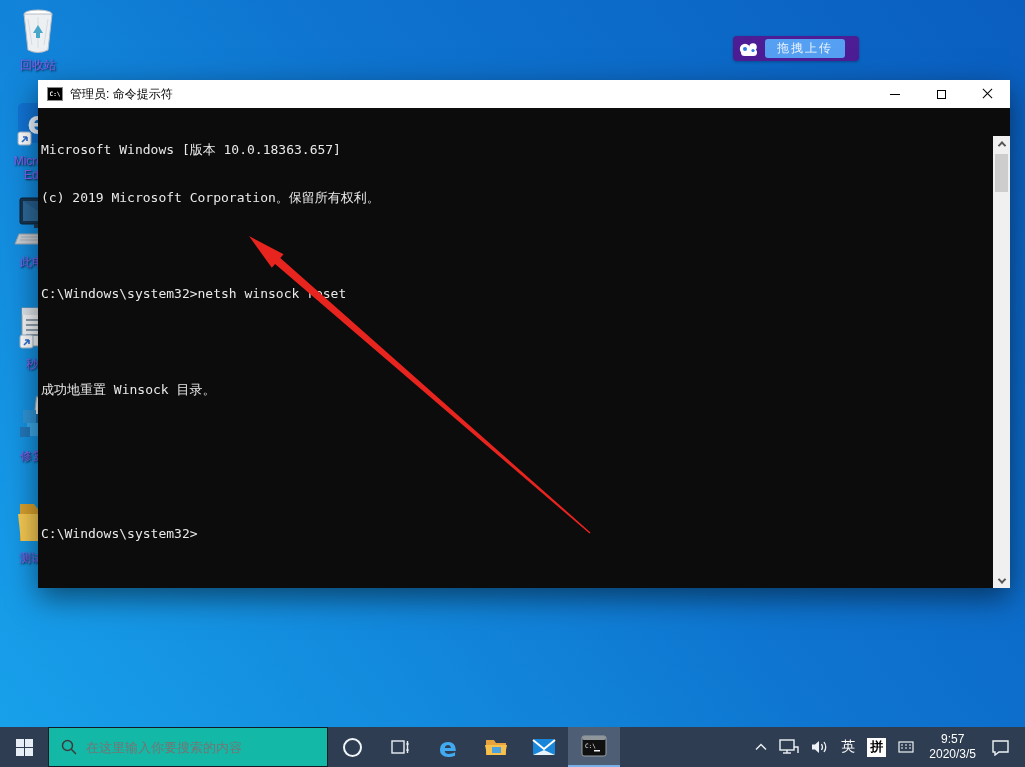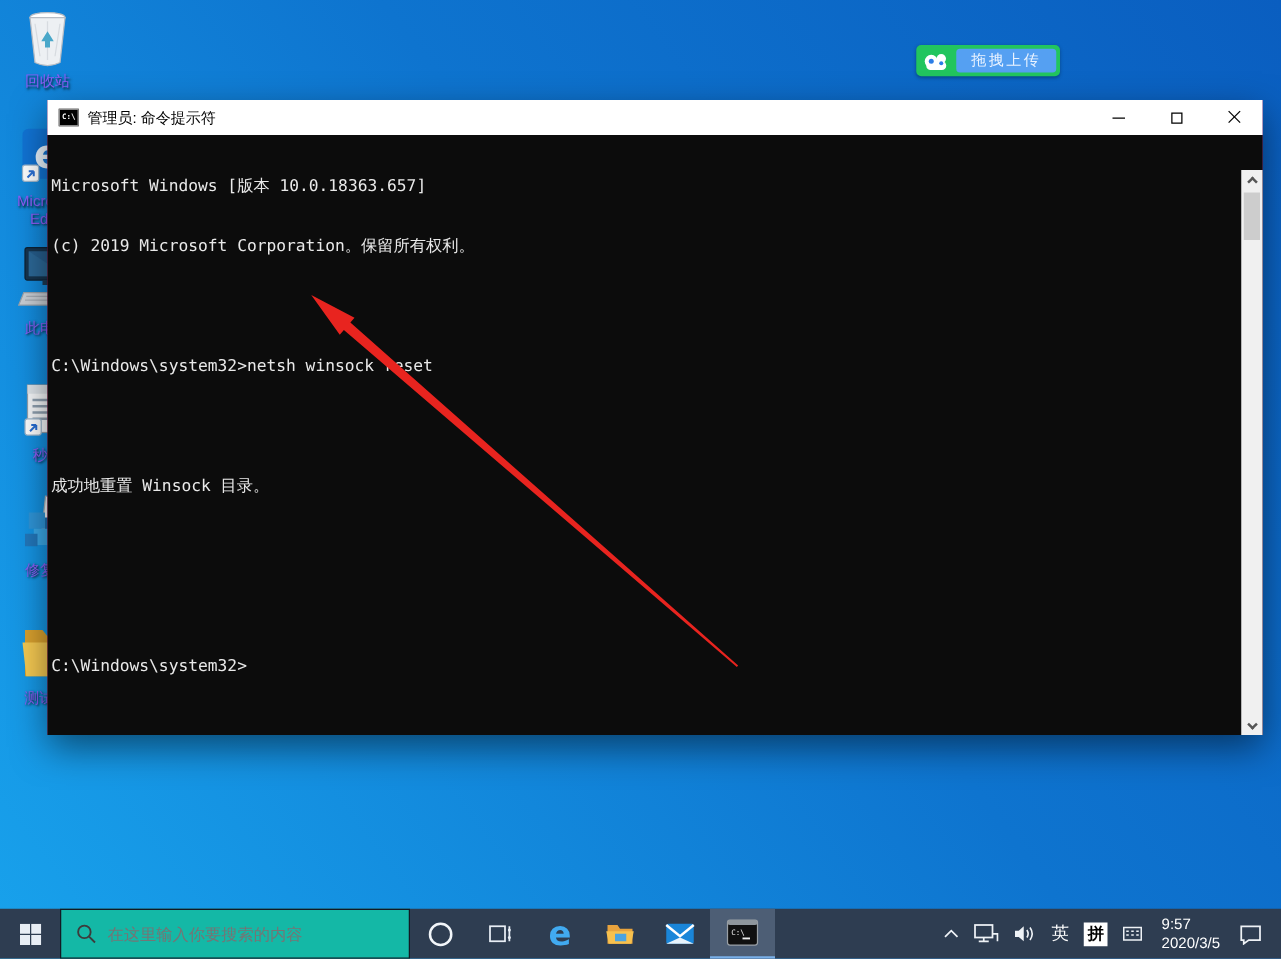--- a/index.html
+++ b/index.html
@@ -14,33 +14,33 @@
   .dicon { position:absolute; left:0; width:76px; text-align:center; z-index:1; cursor:default; }
   .dicon .ic { display:block; margin:0 auto; }
   .dicon .lbl {
     margin-top:3px; font-size:12px; color:#8b5cf6; line-height:14px;
     text-shadow:1px 1px 2px rgba(0,0,0,.85);
   }
 
   
   .upload {
     position:absolute; left:733px; top:36px; height:25px; z-index:5;
-    display:flex; align-items:center; background:#22c55e; border-radius:4px;
-    padding:0 3px 0 0; box-shadow:0 1px 3px rgba(0,0,0,.3); cursor:pointer;
+    display:flex; align-items:center; background:#4c1d95; border-radius:4px;
+    padding:0 14px 0 0; box-shadow:0 1px 3px rgba(0,0,0,.3); cursor:pointer;
   }
   .upload .uicon { width:32px; display:flex; justify-content:center; align-items:center; }
   .upload .ubtn {
     background:#55a0f2; border-radius:3px; height:19px; line-height:19px;
     padding:0 12px; color:#eaf3ff; font-size:12px; letter-spacing:2px; white-space:nowrap;
   }
 
   
   .win {
     position:absolute; left:38px; top:80px; width:972px; height:508px; z-index:10;
-    box-shadow:0 10px 28px rgba(0,0,0,.5); background:#be185d;
+    box-shadow:0 10px 28px rgba(0,0,0,.5); background:#fde047;
   }
   .titlebar {
     height:28px; background:#ffffff; display:flex; align-items:center; position:relative;
   }
   .titlebar .wicon {
     width:16px; height:14px; margin-left:9px; background:#000; border:1px solid #8a8a8a;
     color:#fff; font:bold 6px/12px "DejaVu Sans Mono", monospace; text-align:center;
   }
   .titlebar .wtitle { margin-left:7px; font-size:12px; color:#000; }
   .controls { position:absolute; right:0; top:0; height:28px; display:flex; }
@@ -91,21 +91,21 @@
   .tb-cmd { width:52px; background:#4d5e75; border-bottom:2px solid #7ab0e8; }
   .cortana-ring { width:19px; height:19px; border:2px solid #f2f6fa; border-radius:50%; }
   .edge-e { font:bold 27px/27px "DejaVu Sans", sans-serif; color:#41aaf0; }
   .tb-spacer { flex:1; }
 
   .tray { display:flex; align-items:center; padding-right:4px; }
   .tray-btn { height:40px; display:flex; align-items:center; justify-content:center; padding:0 6px; cursor:pointer; }
   .lang { color:#fff; font-size:14px; }
   .ime { width:19px; height:19px; background:#fff; color:#000; font-size:13px; font-weight:bold;
          display:flex; align-items:center; justify-content:center; }
-  .clock { text-align:left; color:#fff; font-size:12px; line-height:15px; padding:0 9px; cursor:default; }
+  .clock { text-align:center; color:#fff; font-size:12px; line-height:15px; padding:0 9px; cursor:default; }
   .showdesk { width:5px; border-left:1px solid rgba(255,255,255,.25); cursor:pointer; }
 </style>
 </head>
 <body>
 
 <div class="dicon" style="top:5px;">
   <svg class="ic" width="46" height="50" viewBox="0 0 46 50">
     <ellipse cx="23" cy="9" rx="14" ry="4" fill="#ffffff" stroke="#b6bcc4"></ellipse>
     <path d="M9 9 L13 45 Q23 50 33 45 L37 9 Z" fill="#edf0f3" stroke="#b6bcc4"></path>
     <path d="M13 14 L17 40 M33 14 L29 40 M23 12 L23 43" stroke="#d7dbe0" fill="none"></path>

